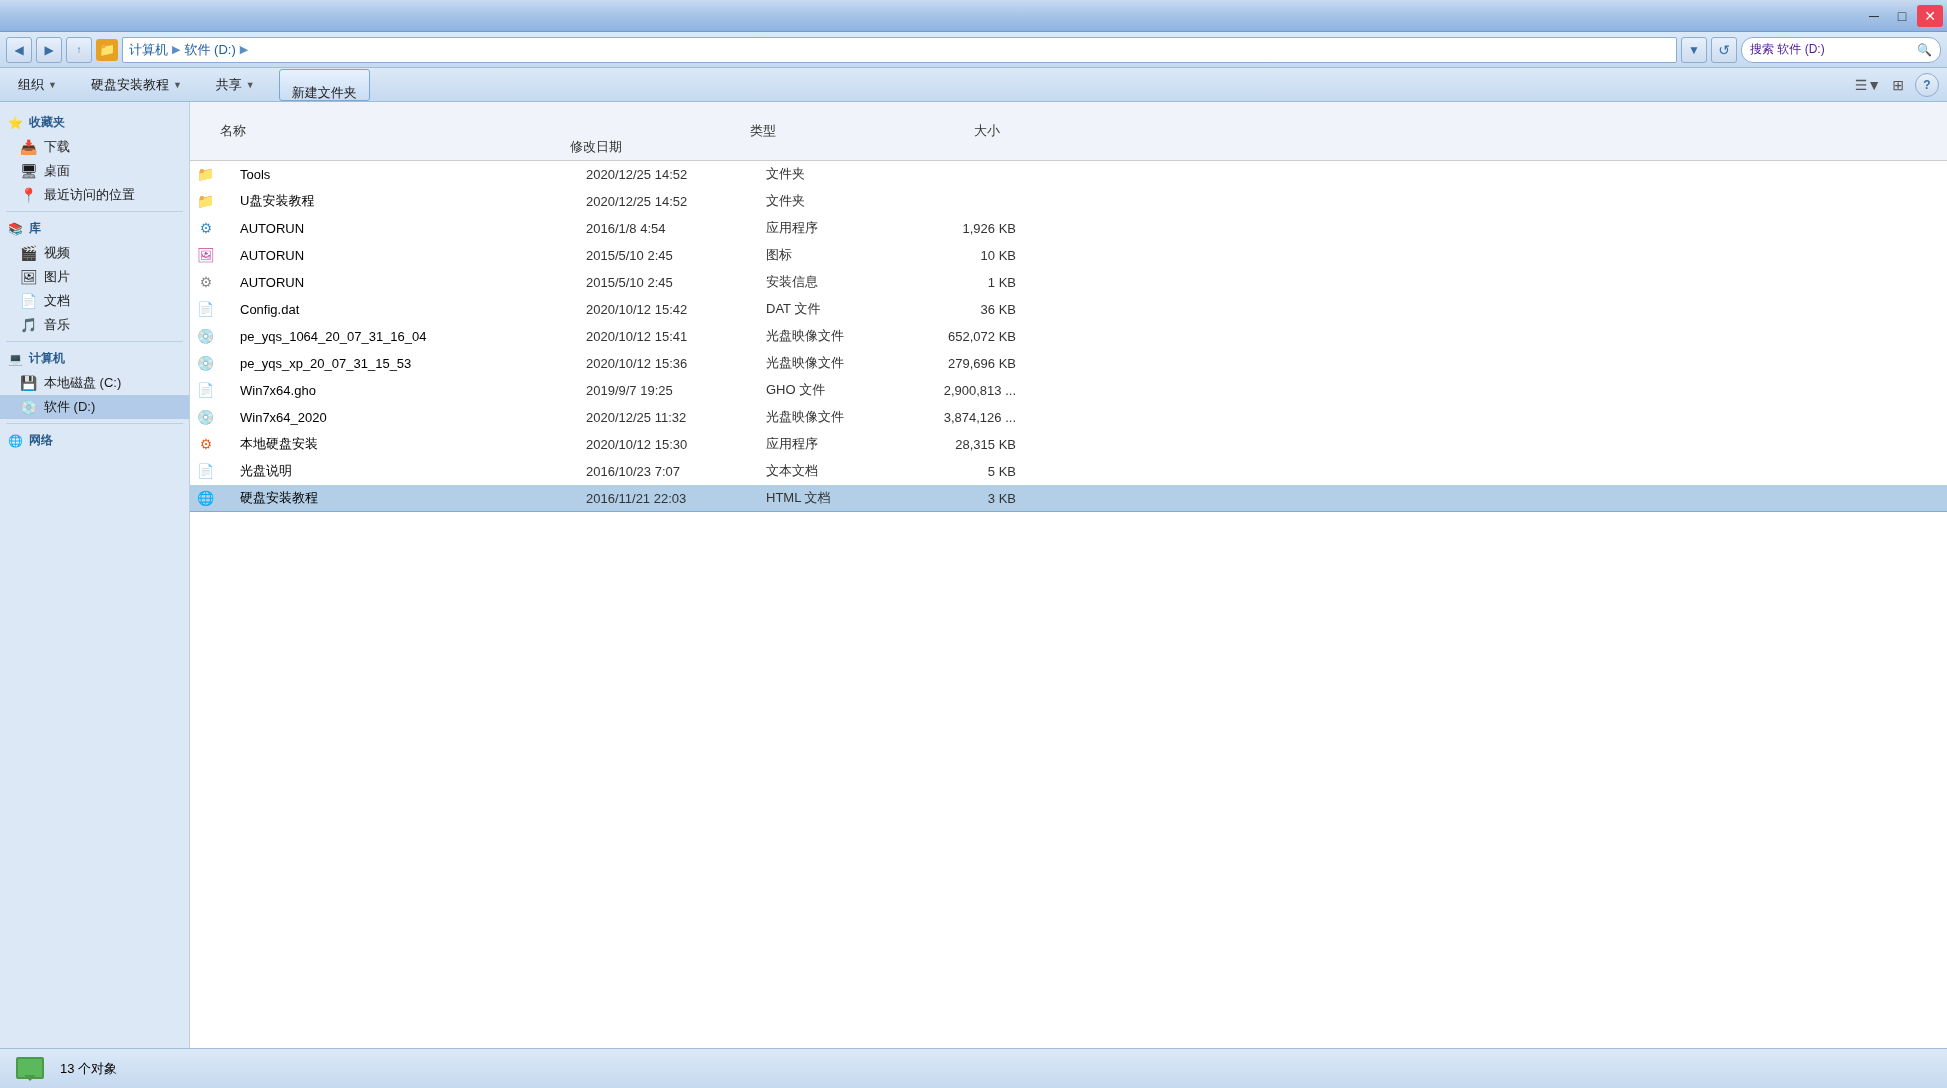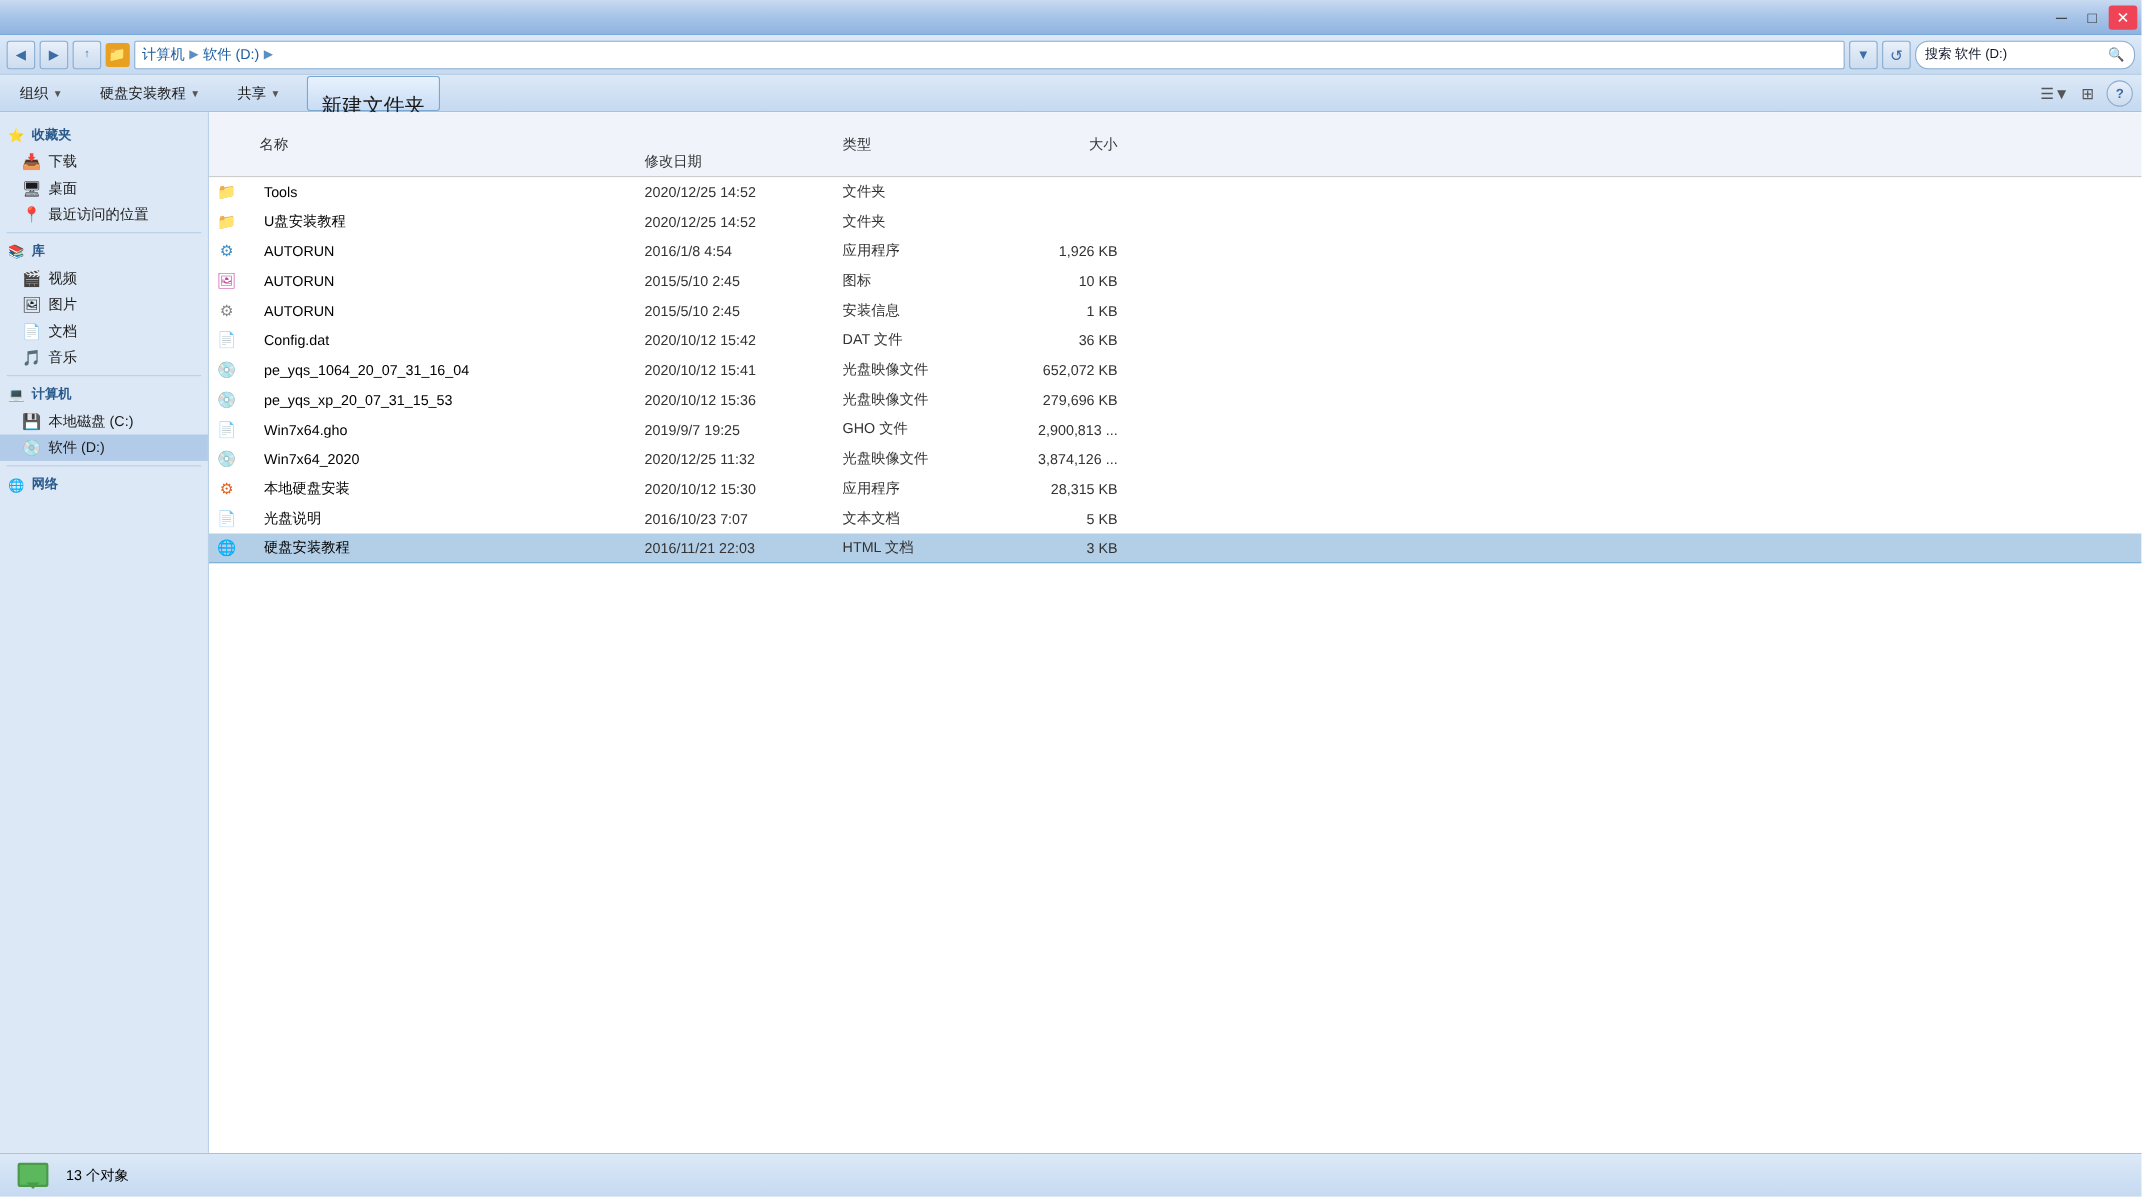--- a/index.html
+++ b/index.html
@@ -124,21 +124,21 @@
       color: #1a1a1a;
     }
     .toolbar-btn .arrow { font-size: 9px; color: #555; }
     .new-folder-btn {
       height: 32px;
       padding: 14px 12px;
       background: linear-gradient(to bottom, #e8f2fe, #c8dcf4);
       border: 1px solid #7aa8d0;
       border-radius: 3px;
       cursor: pointer;
-      font-size: 19px;
+      font-size: 13px;
       color: #1a1a1a;
     }
     .toolbar-right {
       margin-left: auto;
       display: flex;
       align-items: center;
       gap: 4px;
     }
     .view-btn {
       width: 26px;
@@ -231,21 +231,21 @@
       align-items: center;
       padding: 4px 0;
       border-bottom: 1px solid #ccc;
       background: #f0f4fa;
       font-size: 13px;
       color: #333;
       font-weight: normal;
       position: sticky;
       top: 0;
     }
-    .col-name { width: 380px; padding-left: 30px; margin-left: 16px; }
+    .col-name { width: 380px; padding-left: 30px; }
     .col-date { width: 180px; margin-top: 32px; }
     .col-type { width: 140px; }
     .col-size { width: 120px; text-align: right; padding-right: 10px; }
     .file-row {
       display: flex;
       align-items: center;
       padding: 3px 0;
       cursor: pointer;
       font-size: 13px;
       border-bottom: 1px solid transparent;
@@ -317,21 +317,21 @@
     <span style="color:#2060a0;cursor:pointer;">计算机</span>
     <span class="breadcrumb-arrow">▶</span>
     <span style="color:#2060a0;cursor:pointer;">软件 (D:)</span>
     <span class="breadcrumb-arrow">▶</span>
   </div>
 
   <div class="nav-btn">▼</div>
   <div class="refresh-btn">↺</div>
 
   <div class="search-bar">
-    <span style="font-size:12px;color:#0f172a;">搜索 软件 (D:)</span>
+    <span style="font-size:12px;color:#4c1d95;">搜索 软件 (D:)</span>
     <span style="margin-left:auto;color:#5a8fc5;">🔍</span>
   </div>
 </div>
 
 <div class="toolbar">
   <button class="toolbar-btn">
     <span>组织</span>
     <span class="arrow">▼</span>
   </button>
 

